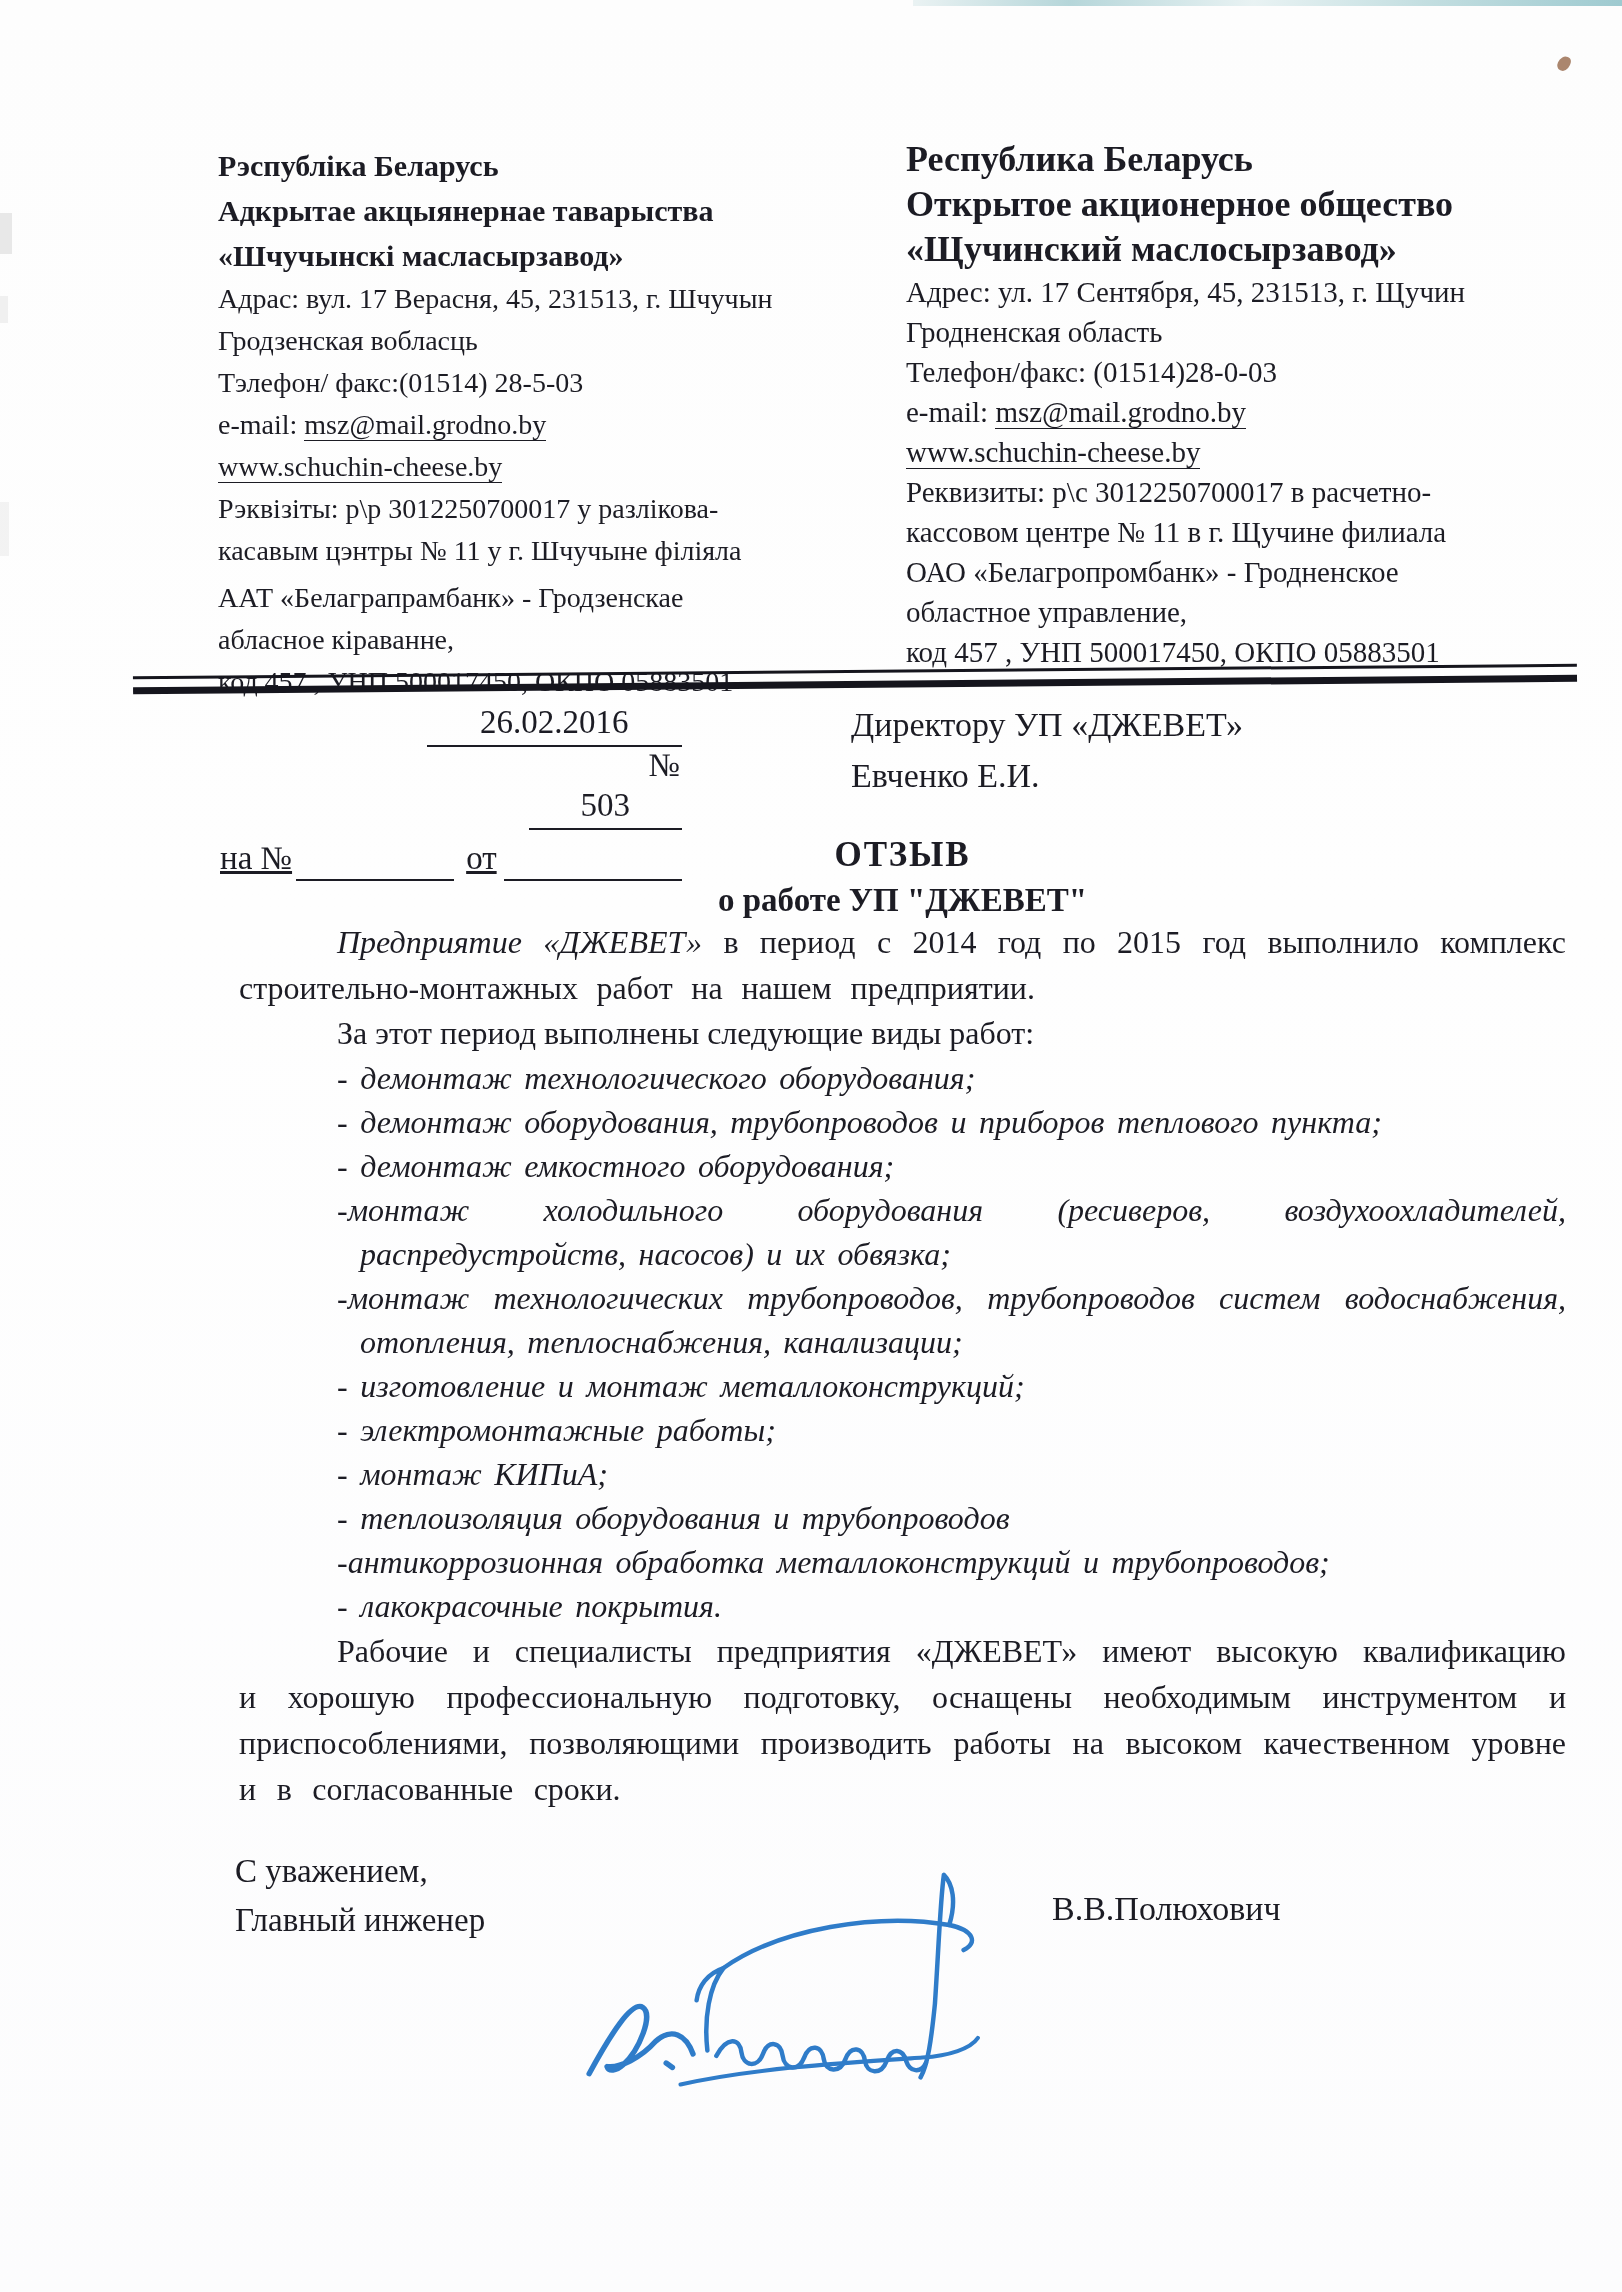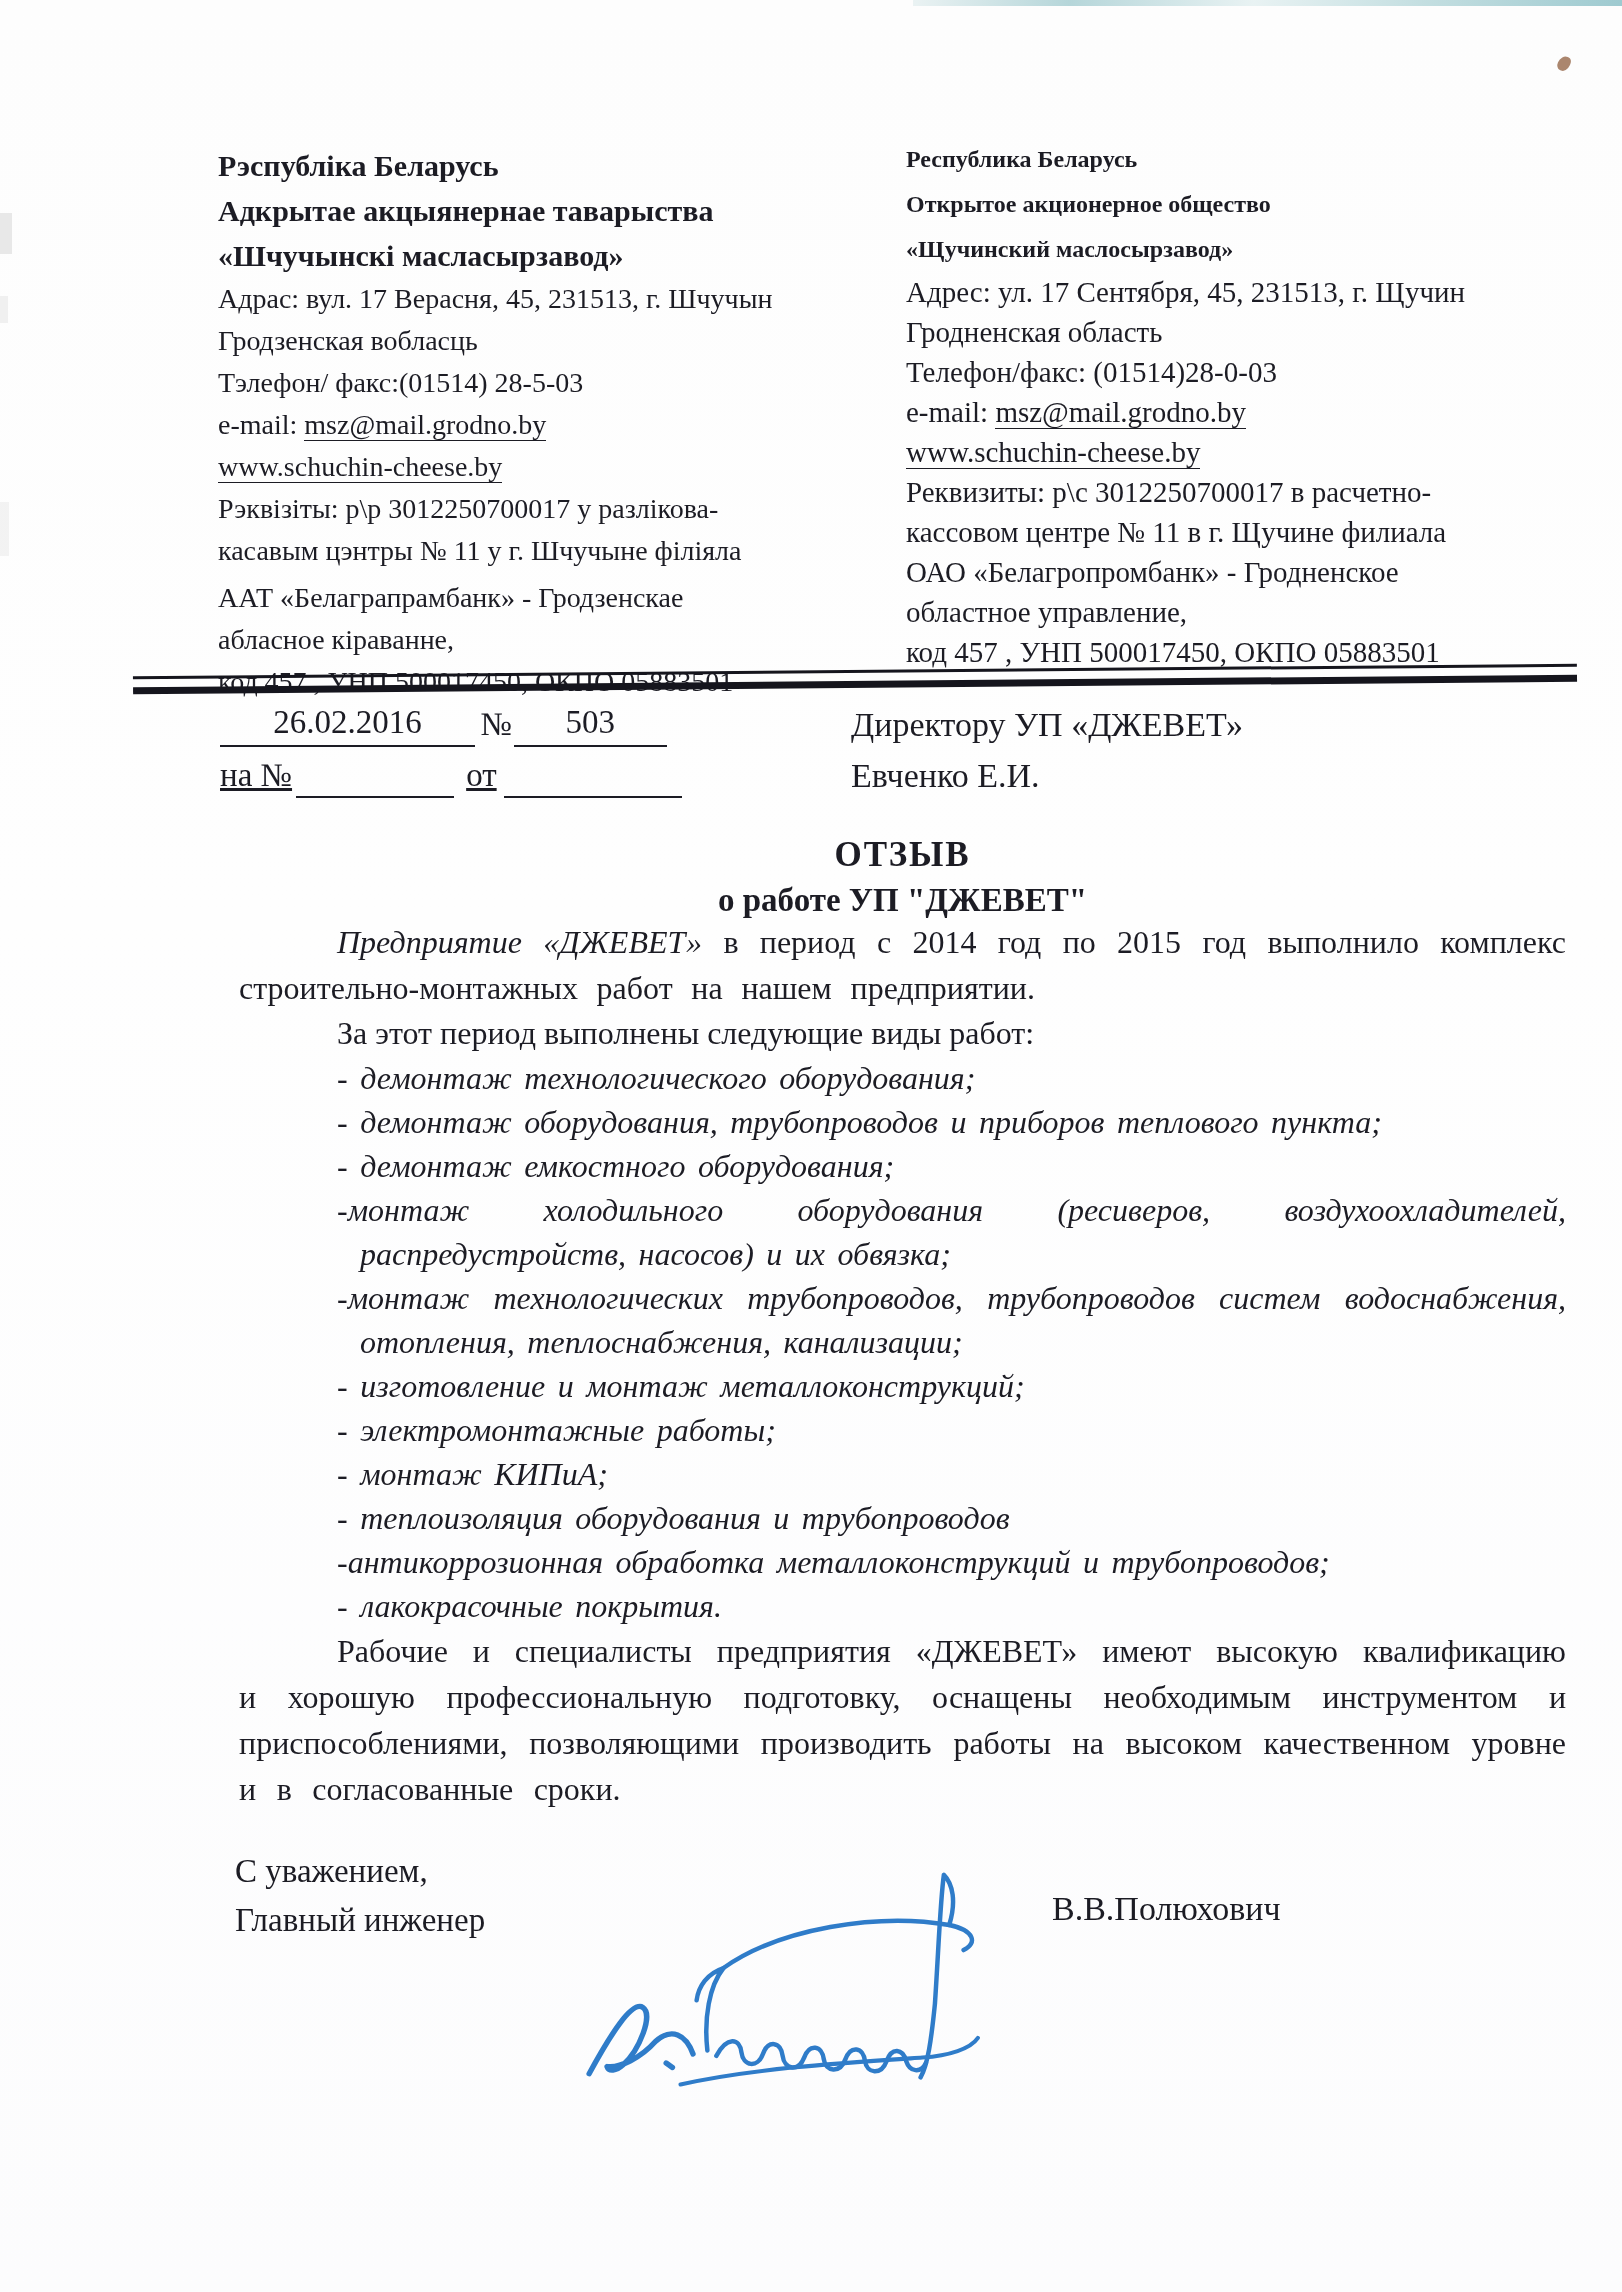--- a/index.html
+++ b/index.html
@@ -18,31 +18,31 @@
   .edge-smudge1{position:absolute;left:0;top:213px;width:11.6px;height:41px;background:#cfcfcf;opacity:.45;}
   .edge-smudge2{position:absolute;left:0;top:296px;width:8px;height:27px;background:#d6d6d6;opacity:.35;}
   .edge-smudge3{position:absolute;left:0;top:502px;width:9px;height:54px;background:#d9d9d9;opacity:.3;}
 
   
   .col{position:absolute;white-space:nowrap;}
   .col-left{left:218px;top:143px;width:627px;font-size:28px;line-height:42px;}
   .col-right{left:906px;top:137px;width:681px;font-size:29px;line-height:40px;}
   .col .b{font-weight:bold;}
   .col-left .b{font-size:30px;line-height:45px;}
-  .col-right .b{font-size:24px;line-height:45px;}
+  .col-right .b{font-size:36px;line-height:45px;}
   .u{border-bottom:1.8px solid currentColor;}
   .gap-top{margin-top:5.4px;}
 
   
   .rule{position:absolute;left:133px;top:670px;width:1444px;height:8px;
     border-top:3.6px solid #15151d;border-bottom:7.2px solid #15151d;transform:rotate(-0.5deg);}
 
   
   .ref{position:absolute;left:220px;top:704px;font-size:33px;}
-  .ref-row{display:flex;align-items:flex-end;}
+  .ref-row{display:flex;align-items:flex-end;flex-direction:column;}
   .ref-cell{display:inline-block;text-align:center;border-bottom:2.7px solid #1c1c24;padding-bottom:3.6px;}
   .ref-date{width:255px;}
   .ref-num{width:153px;}
   .ref-nosign{padding:0 1.8px 3.6px 5.4px;}
   .ref-row2{margin-top:10.7px;display:flex;align-items:flex-end;text-decoration:underline;}
   .blank{display:inline-block;border-bottom:2.7px solid #1c1c24;height:38px;}
   .blank1{width:158px;margin-left:3.6px;}
   .blank2{width:178px;margin-left:7.2px;}
   .ref-ot{margin-left:12.5px;padding-bottom:3.6px;}
   .ref-na{padding-bottom:3.6px;}

